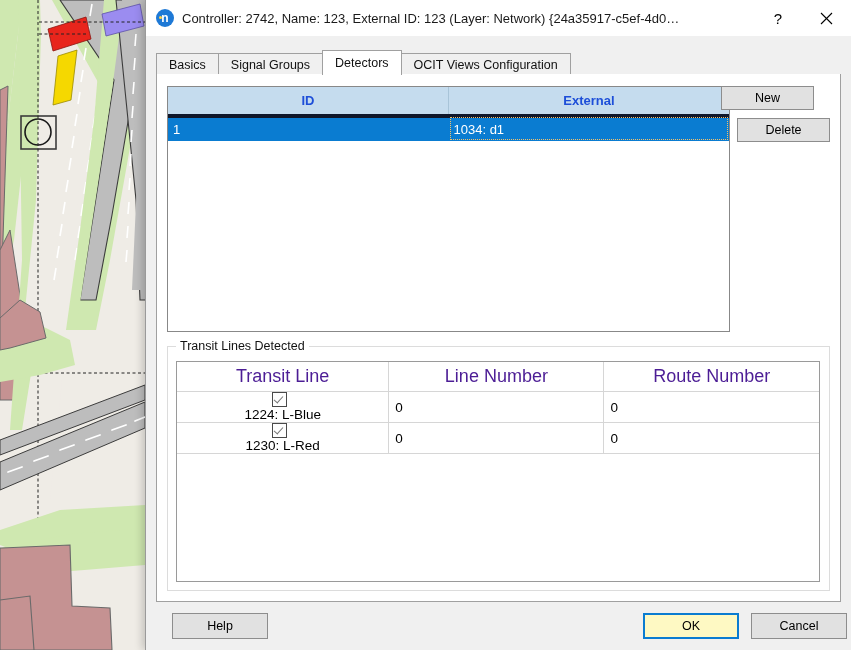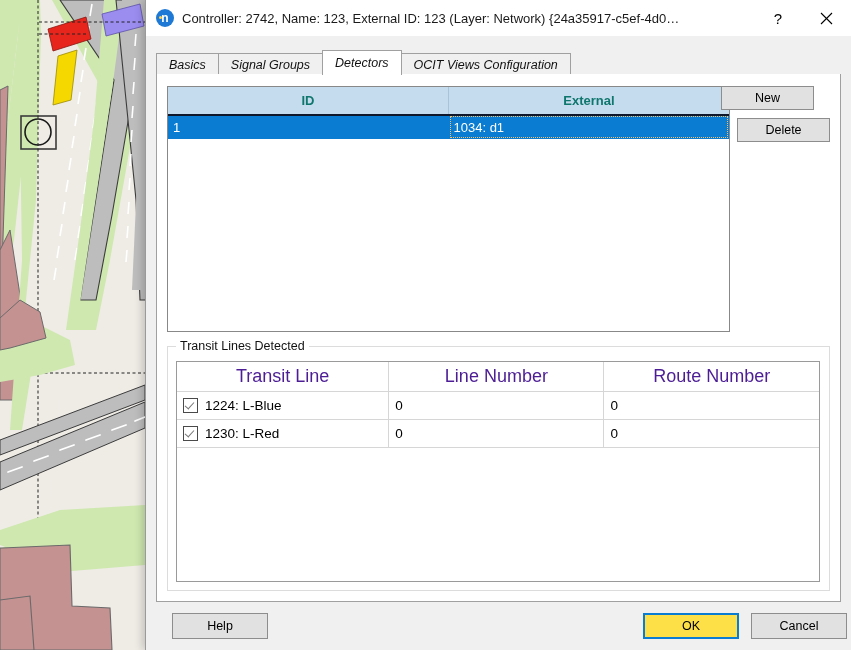--- a/index.html
+++ b/index.html
@@ -72,21 +72,20 @@
     padding: 0 12px;
     background: #f0f0f0;
     border: 1px solid #a0a0a0;
     border-bottom: none;
     margin-right: -1px;
     font-size: 12.5px;
     color: #111;
     box-sizing: border-box;
     position: relative;
     top: 1px;
-    font-style: italic;
   }
   .tab.active {
     background: #ffffff;
     height: 25px; line-height: 24px;
     top: 1px;
     z-index: 3;
   }
 
   
   .panel {
@@ -98,23 +97,23 @@
   }
 
   
   .det-wrap {
     position: absolute; left: 10px; top: 12px; width: 563px; height: 246px;
     border: 1px solid #888; box-sizing: border-box; background: #fff;
     overflow: hidden;
   }
   table.det { width: 100%; border-collapse: collapse; table-layout: fixed; }
   table.det th {
-    background: #c5dcee; color: #0f766e; font-weight: bold; font-size: 13px;
+    background: #c5dcee; color: #1d4ed8; font-weight: bold; font-size: 13px;
     height: 25px; text-align: center; border-right: 1px solid #a8c4d8;
-    border-bottom: 2px solid #0f172a;
+    border-bottom: 4px solid #0f172a;
   }
   table.det th:last-child { border-right: none; }
   table.det td {
     height: 23px; font-size: 13px; padding: 0 5px; color: #000;
   }
   table.det tr.sel td { background: #0a7cd1; color: #fff; }
   table.det tr.sel td.focusc {
     outline: 1px dotted #f5c26b; outline-offset: -2px;
   }
 
@@ -139,21 +138,21 @@
     text-align: center; border-right: 1px solid #d6d6d6;
     border-bottom: 1px solid #d6d6d6;
   }
   table.tl th:last-child { border-right: none; }
   table.tl td {
     height: 27px; font-size: 13.5px; color: #000; padding: 0 6px;
     border-right: 1px solid #d6d6d6; border-bottom: 1px solid #d6d6d6;
     vertical-align: middle;
   }
   table.tl td:last-child { border-right: none; }
-  .cbrow { display: flex; align-items: center; }
+  .cbrow { display: flex; align-items: center; flex-direction: column; }
   .cbox {
     width: 13px; height: 13px; border: 1px solid #4a4a4a; background: #fff;
     margin-right: 7px; position: relative; flex: 0 0 auto;
   }
   .cbox.checked::after {
     content: ""; position: absolute; left: 3px; top: 1px;
     width: 4px; height: 8px;
     border: solid #777; border-width: 0 1.6px 1.6px 0;
     transform: rotate(42deg);
   }
@@ -167,21 +166,21 @@
   }
   .side-btn { position: absolute; width: 93px; height: 24px; }
   #btn-new { right: 26px; top: 12px; }
   #btn-del { right: 10px; top: 44px; }
 
   
   .footer { position: absolute; left: 0; right: 0; bottom: 0; height: 48px; }
   .foot-btn { position: absolute; width: 96px; height: 26px; top: 11px; }
   #btn-help { left: 26px; }
   #btn-ok {
-    right: 112px; border: 2px solid #0a7cd1; background: #fde047;
+    right: 112px; border: 2px solid #0a7cd1; background: #fef9c3;
   }
   #btn-cancel { right: 4px; }
 </style>
 </head>
 <body>
 
 <div id="root">
 
   <div id="map">
     <svg width="851" height="650" viewBox="0 0 851 650" xmlns="http://www.w3.org/2000/svg">

